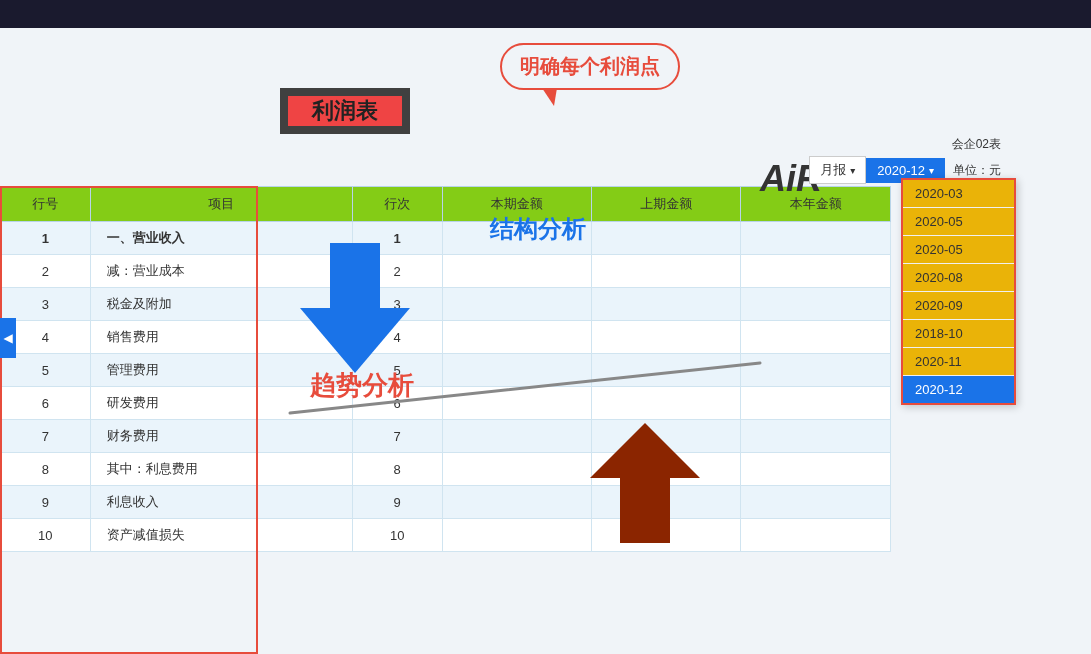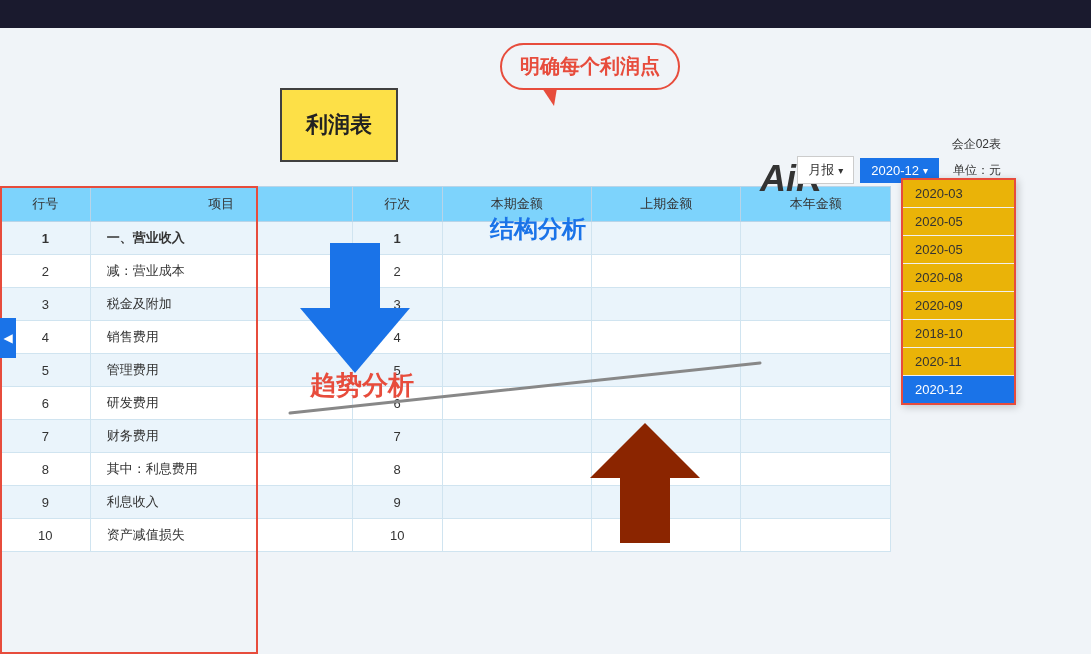--- a/index.html
+++ b/index.html
@@ -38,23 +38,23 @@
       bottom: 0;
       background: #f0f4f8;
       border-radius: 31px;
     }
 
     
     .title-box {
       position: absolute;
       top: 60px;
       left: 280px;
-      background: #fde047;
-      border: 2px solid #404040;
-      padding: 20px 24px;
+      background: #ef4444;
+      border: 8px solid #404040;
+      padding: 0 24px;
       font-size: 22px;
       font-weight: bold;
       color: #222;
       z-index: 10;
     }
 
     
     .callout-bubble {
       position: absolute;
       top: 15px;
@@ -93,21 +93,21 @@
       z-index: 10;
     }
 
     
     .controls-bar {
       position: absolute;
       top: 128px;
       right: 90px;
       display: flex;
       align-items: center;
-      gap: 6px;
+      gap: 0;
       z-index: 20;
     }
 
     .select-btn {
       background: white;
       border: 1px solid #ccc;
       padding: 4px 10px;
       font-size: 13px;
       cursor: pointer;
       display: flex;
@@ -177,21 +177,21 @@
       overflow: hidden;
     }
 
     table {
       width: 100%;
       border-collapse: collapse;
       font-size: 13px;
     }
 
     thead tr {
-      background: #7dd3fc;
+      background: #84cc16;
       padding-left: 22px;
     }
 
     thead th {
       padding: 8px 6px;
       text-align: center;
       color: #333;
       font-weight: normal;
       border: 1px solid #b8d4e8;
       white-space: nowrap;

